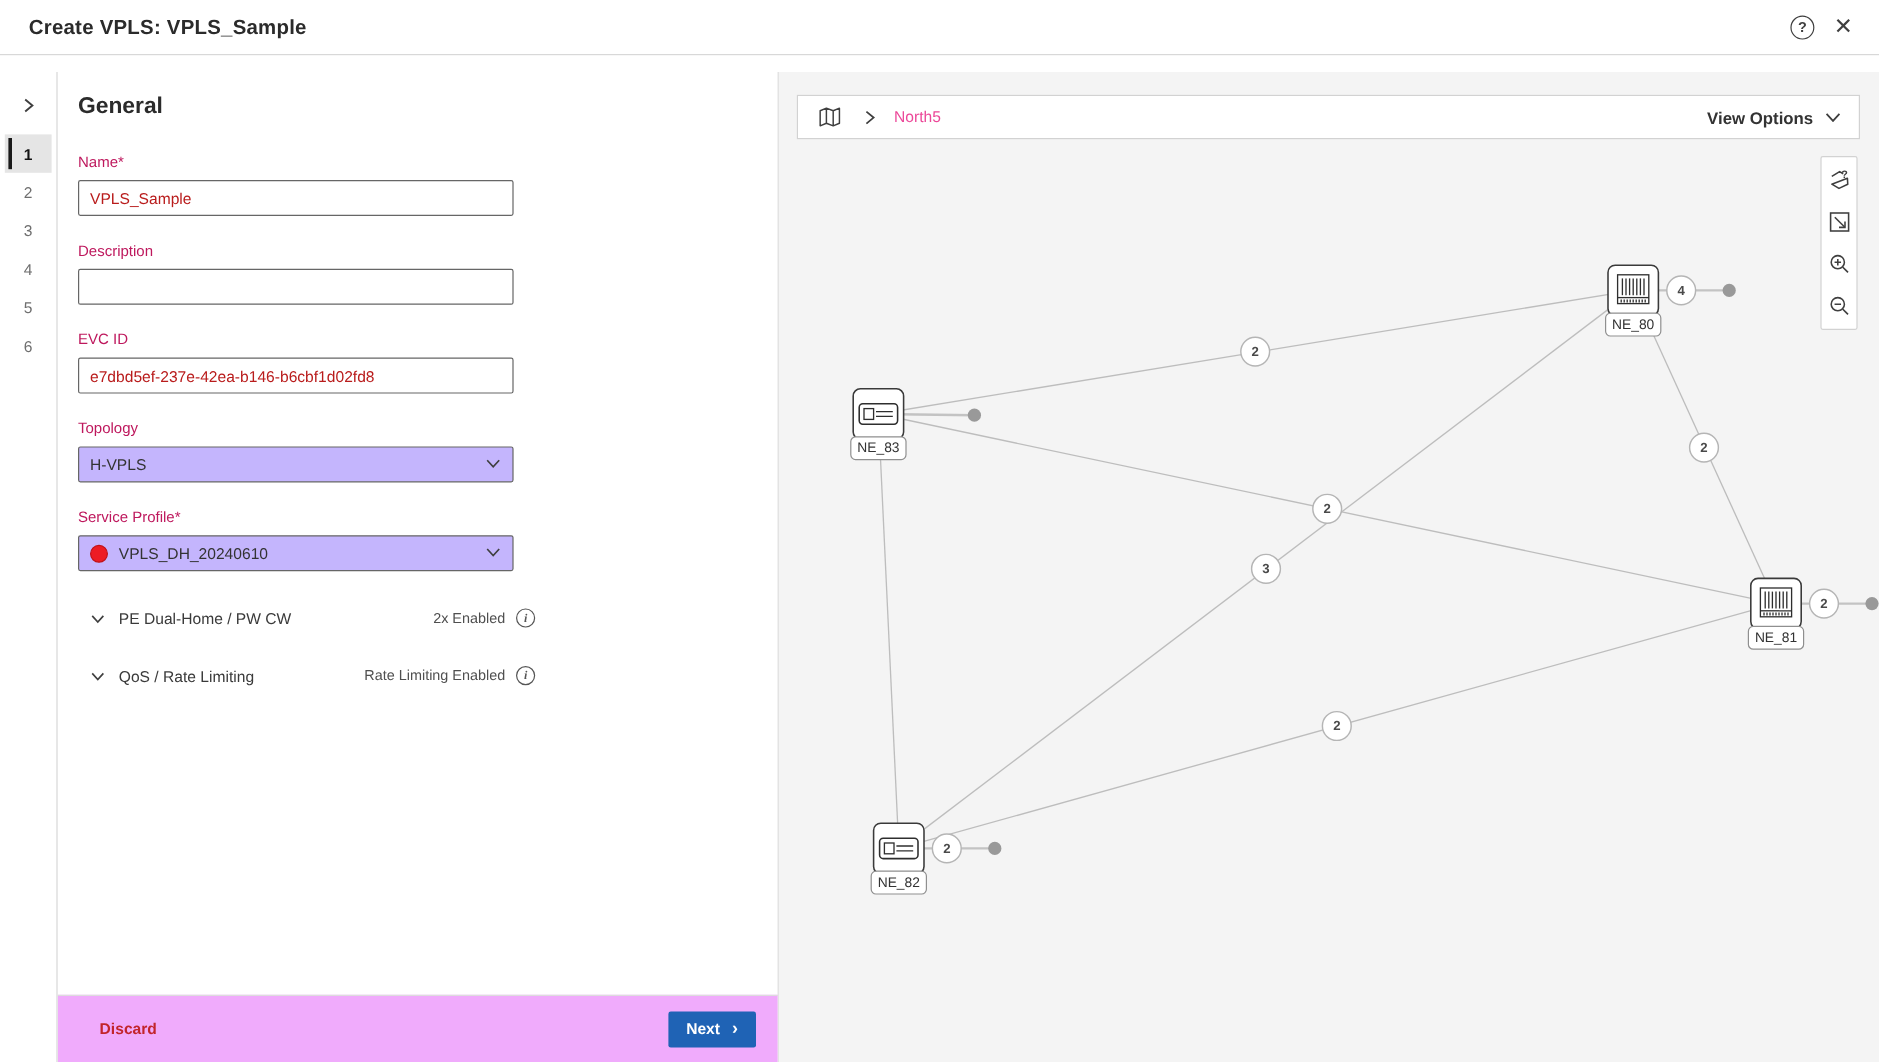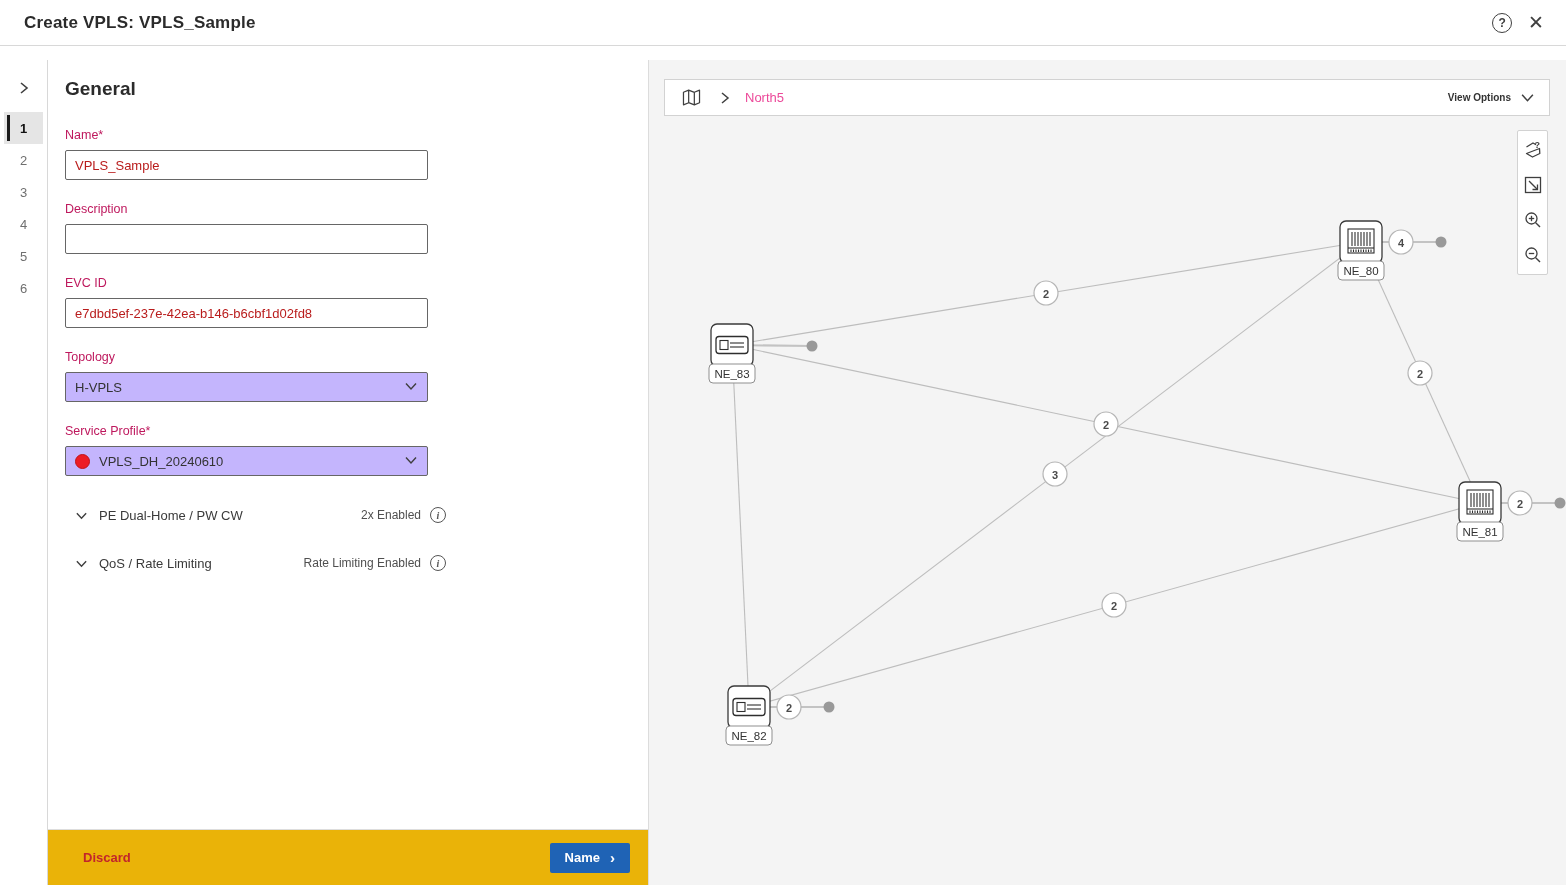--- a/index.html
+++ b/index.html
@@ -46,38 +46,38 @@
 
   .acc-row { display:flex; align-items:center; width:373px; height:34px; margin:10px 0 14px 8px; cursor:pointer; }
   .acc-chev { width:16px; height:16px; display:flex; align-items:center; justify-content:center; }
   .acc-label { font-size:13px; color:#3a3a3a; margin-left:10px; }
   .acc-status { margin-left:auto; font-size:12px; color:#4f4f4f; }
   .info-btn { width:16px; height:16px; border:1.3px solid #555; border-radius:50%; margin-left:9px;
               display:flex; align-items:center; justify-content:center; font-size:10px; color:#555;
               font-family:"Liberation Serif",serif; font-style:italic; font-weight:bold; cursor:pointer; }
 
   .form-footer { position:absolute; bottom:0; left:0; right:0; height:56px; border-top:1px solid #ddd;
-                 display:flex; align-items:center; background:#eab308; }
+                 display:flex; align-items:center; background:#f0abfc; }
   .discard-btn { margin-left:35px; color:#c2252b; font-size:13px; font-weight:bold; cursor:pointer; }
   .next-btn { margin-left:auto; margin-right:18px; background:#1f63b5; color:#fff; border:none;
               border-radius:2px; height:30px; padding:0 15px; font-size:13px; font-weight:bold;
               display:flex; align-items:center; gap:10px; cursor:pointer;
               font-family:"Liberation Sans",sans-serif; }
   .next-chev { font-size:15px; font-weight:bold; line-height:1; }
 
   
   .map-panel { position:absolute; top:60px; left:649px; right:0; bottom:0; background:#f4f4f4; }
   #mapsvg { position:absolute; left:0; top:0; z-index:1; }
   .map-header { position:absolute; left:15px; top:19px; right:16px; height:37px; background:#fff;
                 border:1px solid #d2d2d2; display:flex; align-items:center; z-index:2; }
   .map-ic { margin-left:17px; display:flex; align-items:center; cursor:pointer; }
   .bc-chev { margin-left:17px; display:flex; align-items:center; cursor:pointer; }
   .bc-text { margin-left:13px; font-size:13px; color:#ec4899; }
   .view-options { margin-left:auto; margin-right:14px; display:flex; align-items:center; gap:9px;
-                  cursor:pointer; font-size:10px; font-weight:bold; color:#333; }
+                  cursor:pointer; font-size:14px; font-weight:bold; color:#333; }
   .map-toolbar { position:absolute; right:18px; top:70px; width:31px; background:#fff;
                  border:1px solid #d2d2d2; border-radius:2px; z-index:2;
                  display:flex; flex-direction:column; align-items:center; padding:8px 0; gap:13px; }
   .tool-btn { width:22px; height:22px; display:flex; align-items:center; justify-content:center; cursor:pointer; }
 
   
   .mlink { stroke:#bdbdbd; stroke-width:1.1; }
   .mstub { stroke:#c3c3c3; stroke-width:2; }
   .mdot { fill:#999; }
   .badge-c { fill:#fff; stroke:#b5b5b5; stroke-width:1.2; }
@@ -180,21 +180,21 @@
         </span>
         <span class="acc-label">QoS / Rate Limiting</span>
         <span class="acc-status">Rate Limiting Enabled</span>
         <span class="info-btn">i</span>
       </div>
     </div>
 
     <div class="form-footer">
       <div class="discard-btn">Discard</div>
       <button class="next-btn">
-        <span>Name</span>
+        <span>Next</span>
         <span class="next-chev">›</span>
       </button>
     </div>
   </div>
 
   <div class="map-panel">
     <svg id="mapsvg" width="917" height="825" viewBox="0 0 917 825">
         <line x1="83" y1="285" x2="712" y2="182" class="mlink"></line>
         <line x1="83" y1="285" x2="831" y2="443" class="mlink"></line>
         <line x1="83" y1="285" x2="100" y2="647" class="mlink"></line>

